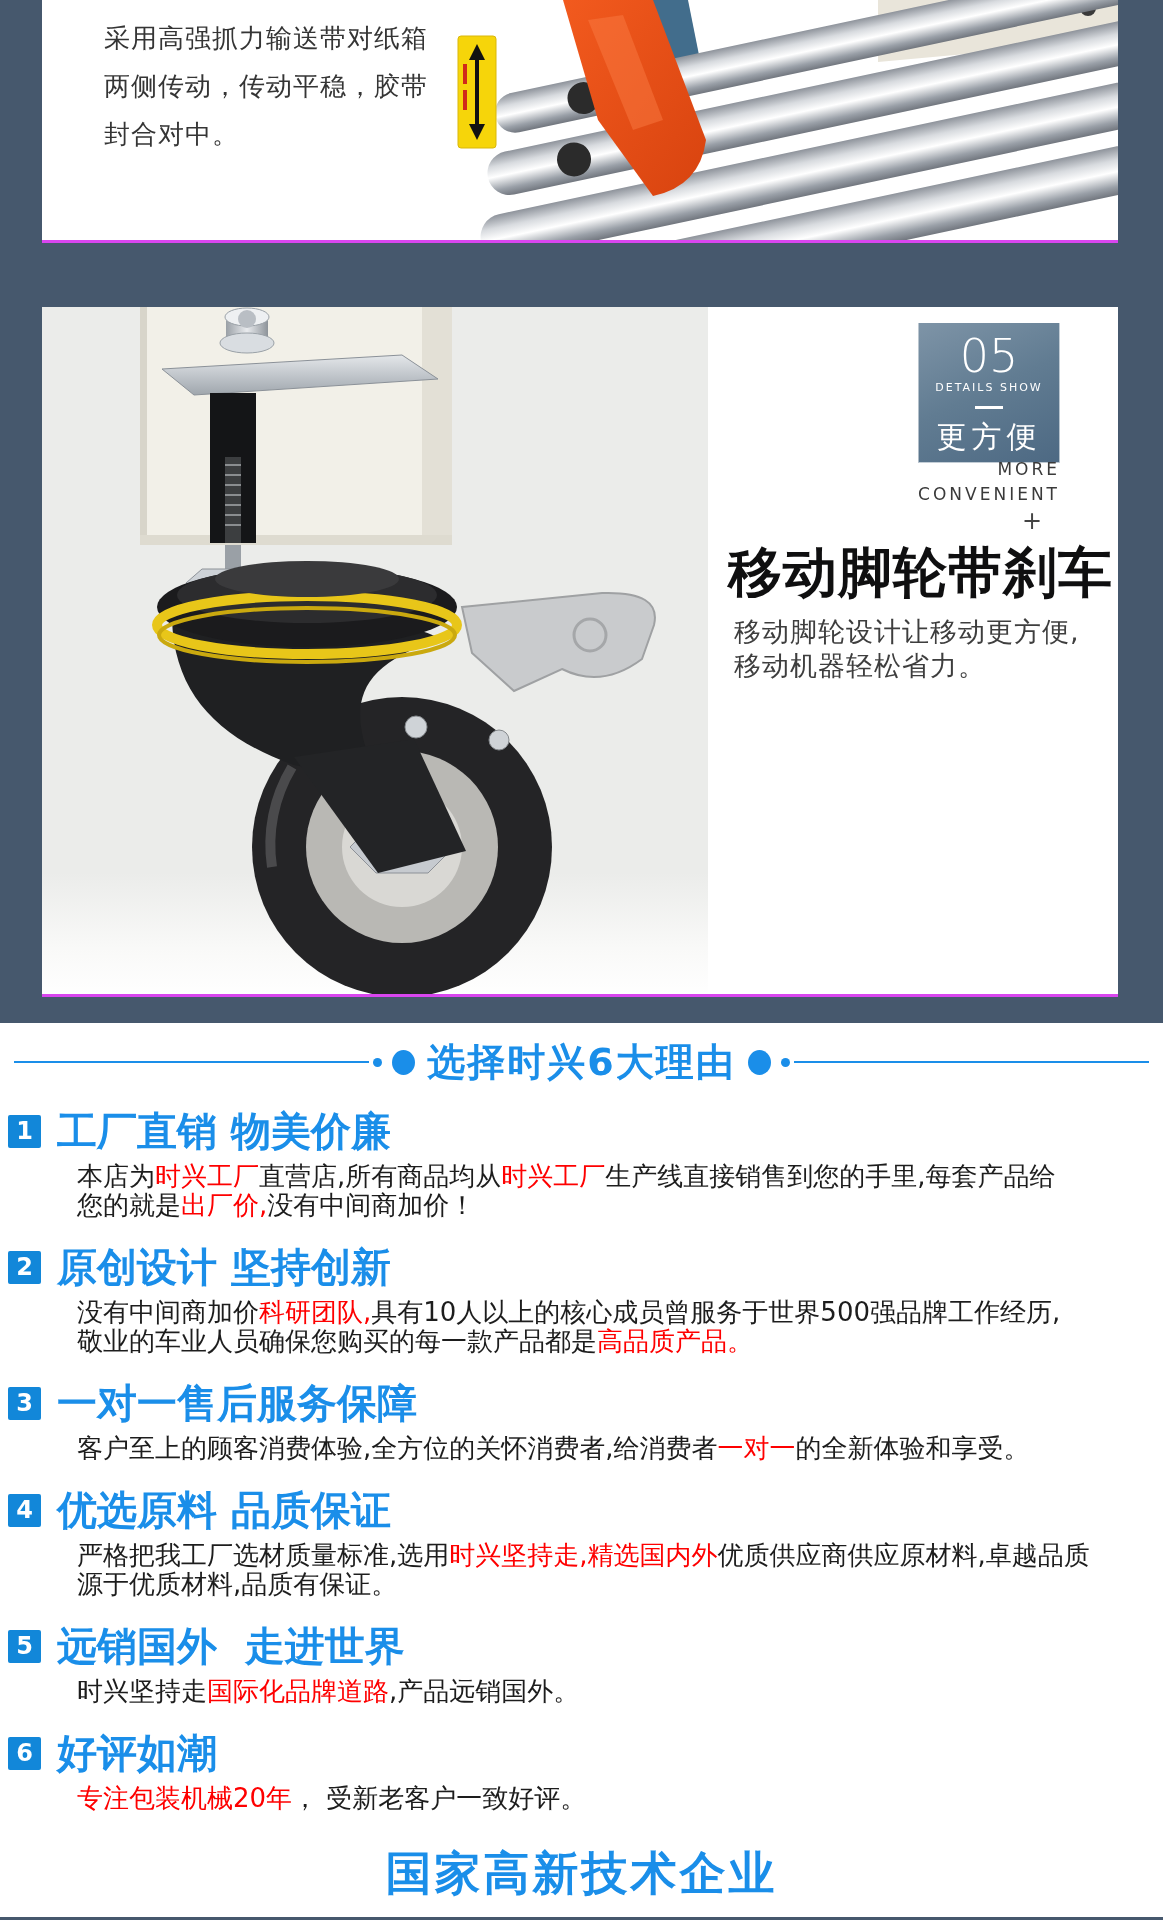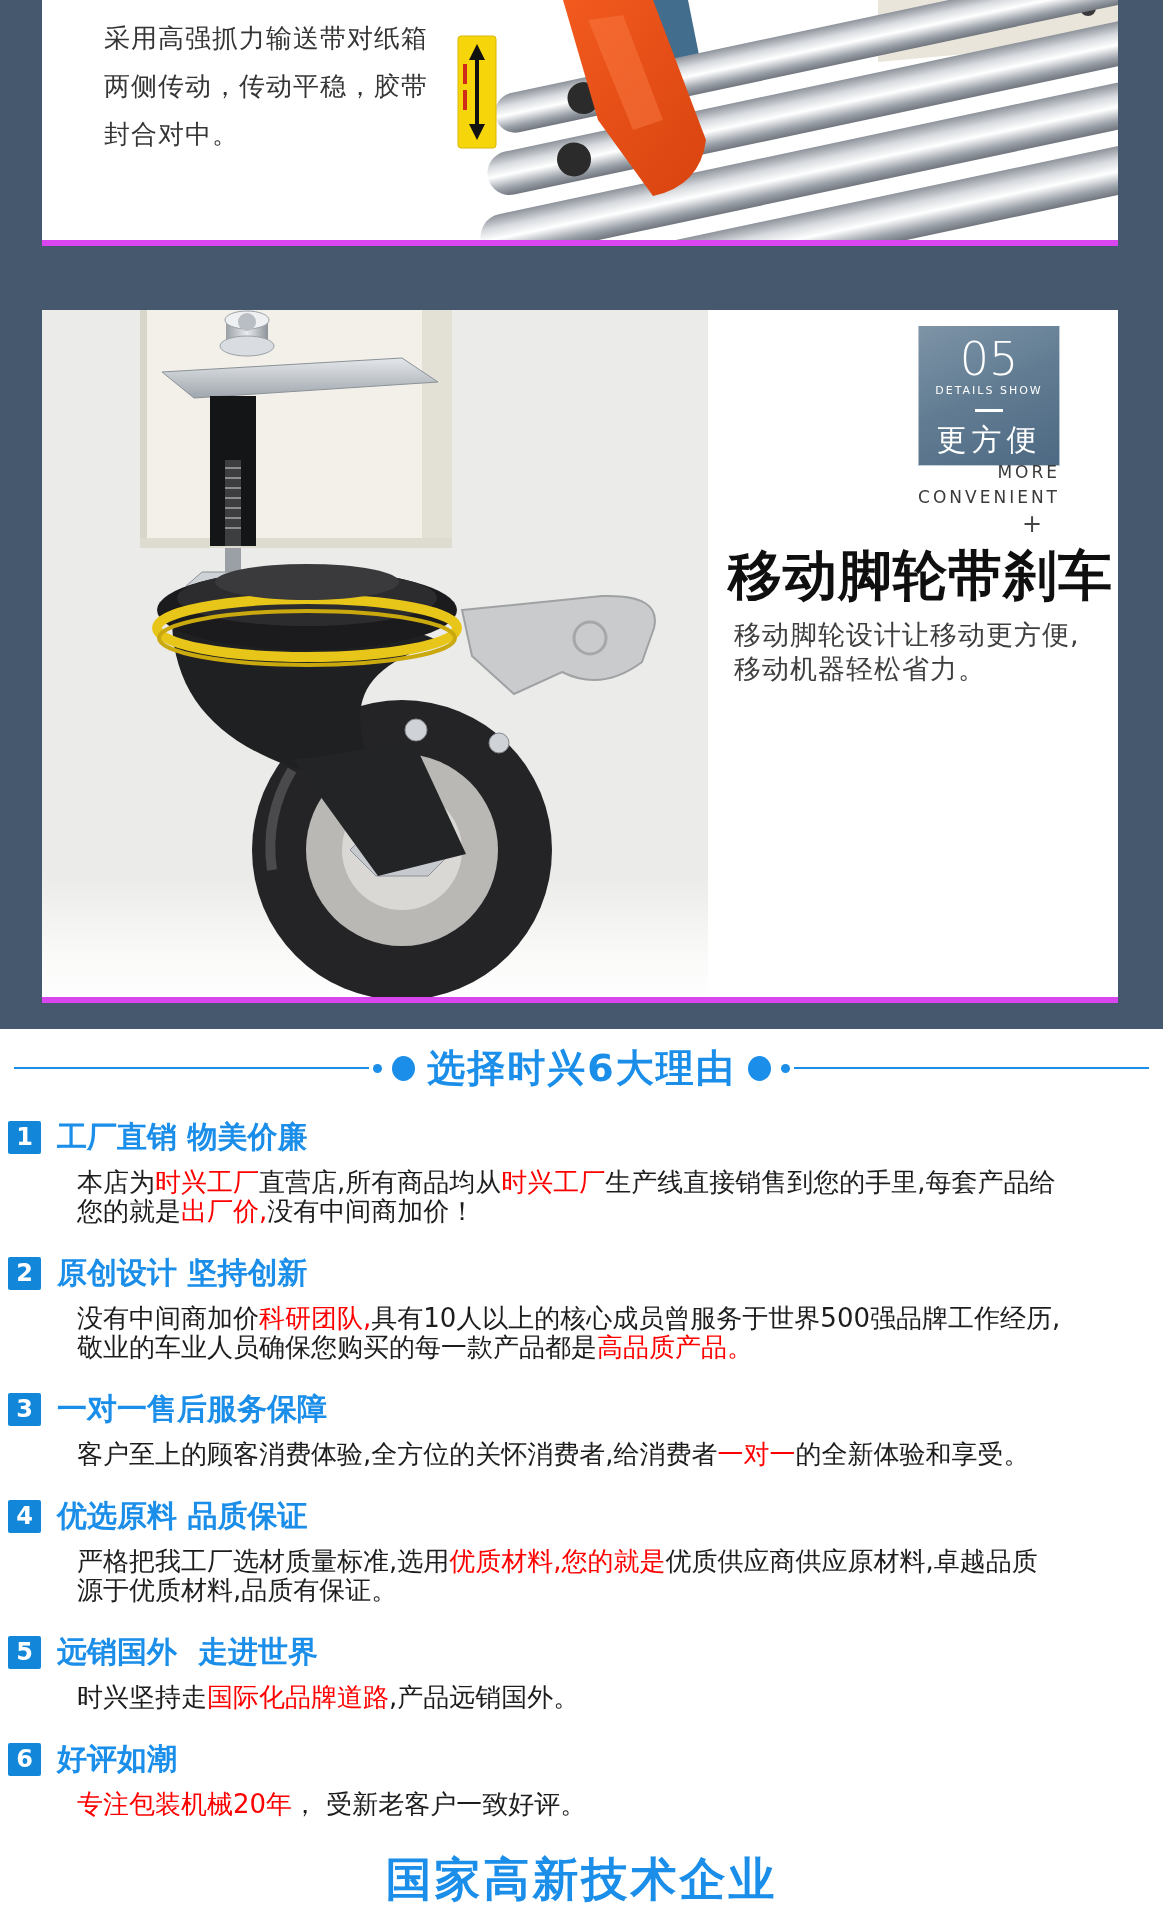--- a/index.html
+++ b/index.html
@@ -6,21 +6,21 @@
   body{
     width:1163px;height:1920px;overflow:hidden;
     background:#46586d;
     font-family:"DejaVu Sans","Liberation Sans",sans-serif;
     -webkit-font-smoothing:antialiased;
   }
   .card{
     background:#ffffff;
     width:1076px;
     margin-left:42px;
-    border-bottom:6px solid #d946ef;
+    border-bottom:3px solid #d946ef;
     position:relative;
     overflow:hidden;
   }
   
   .card-top{height:240px;margin-bottom:64px;}
   .top-text{
     position:absolute;left:62px;top:14px;
     font-size:26px;line-height:48px;color:#353535;
     letter-spacing:1px;z-index:2;
   }
@@ -71,21 +71,21 @@
   .dot-sm{width:9px;height:9px;border-radius:50%;background:#1a8ee9;margin:0 4px;}
   .dot-lg{width:23px;height:25px;border-radius:50%;background:#1a8ee9;margin:0 6px;}
   .reason-item{margin:0 0 30px 8px;}
   .reason-head{display:flex;align-items:center;height:34px;}
   .num-badge{
     width:33px;height:33px;background:#1287d9;color:#fff;
     font-size:24px;font-weight:700;display:flex;align-items:center;justify-content:center;
     border-radius:2px;flex:0 0 auto;
   }
   .reason-title{
-    margin-left:16px;font-size:30px;font-weight:600;color:#1a8ee9;white-space:pre;
+    margin-left:16px;font-size:40px;font-weight:600;color:#1a8ee9;white-space:pre;
   }
   .reason-body{margin:14px 0 0 42px;font-size:26px;line-height:29px;color:#1d1d1d;}
   .reason-body div{white-space:nowrap;margin-left:27px;}
   .red{color:#fe0000;}
   .footer-blue1{
     margin-top:1px;text-align:center;font-size:46px;font-weight:700;
     color:#1a8ee9;letter-spacing:3px;
   }
 </style>
 </head>
@@ -261,21 +261,21 @@
         <div class="reason-body">
           <div><span>客户至上的顾客消费体验,全方位的关怀消费者,给消费者</span><span class="red">一对一</span><span>的全新体验和享受。</span></div>
         </div>
       </div>
       <div class="reason-item">
         <div class="reason-head">
           <span class="num-badge">4</span>
           <span class="reason-title">优选原料 品质保证</span>
         </div>
         <div class="reason-body">
-          <div><span>严格把我工厂选材质量标准,选用</span><span class="red">优质材料,您的就是</span><span>优质供应商供应原材料,卓越品质</span></div>
+          <div><span>严格把我工厂选材质量标准,选用</span><span class="red">时兴坚持走,精选国内外</span><span>优质供应商供应原材料,卓越品质</span></div>
           <div><span>源于优质材料,品质有保证。</span></div>
         </div>
       </div>
       <div class="reason-item">
         <div class="reason-head">
           <span class="num-badge">5</span>
           <span class="reason-title">远销国外  走进世界</span>
         </div>
         <div class="reason-body">
           <div><span>时兴坚持走</span><span class="red">国际化品牌道路</span><span>,产品远销国外。</span></div>

